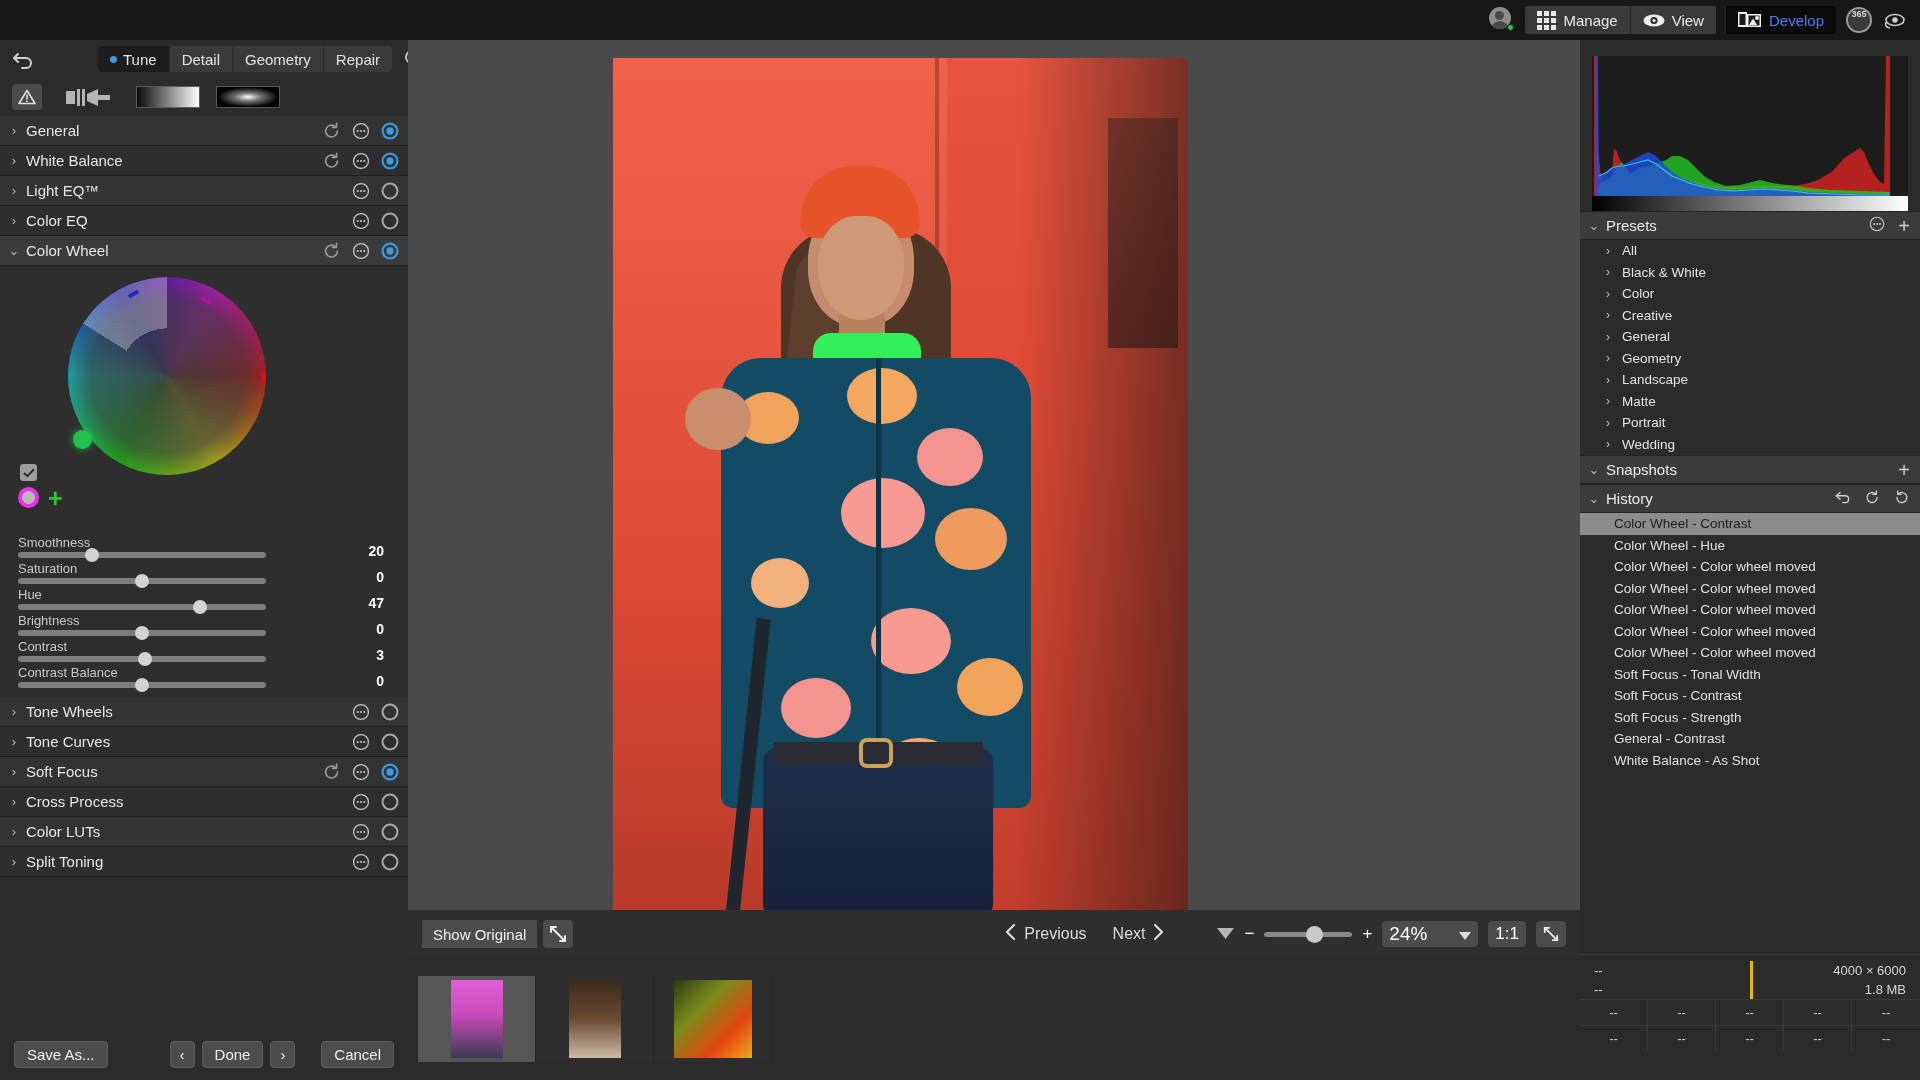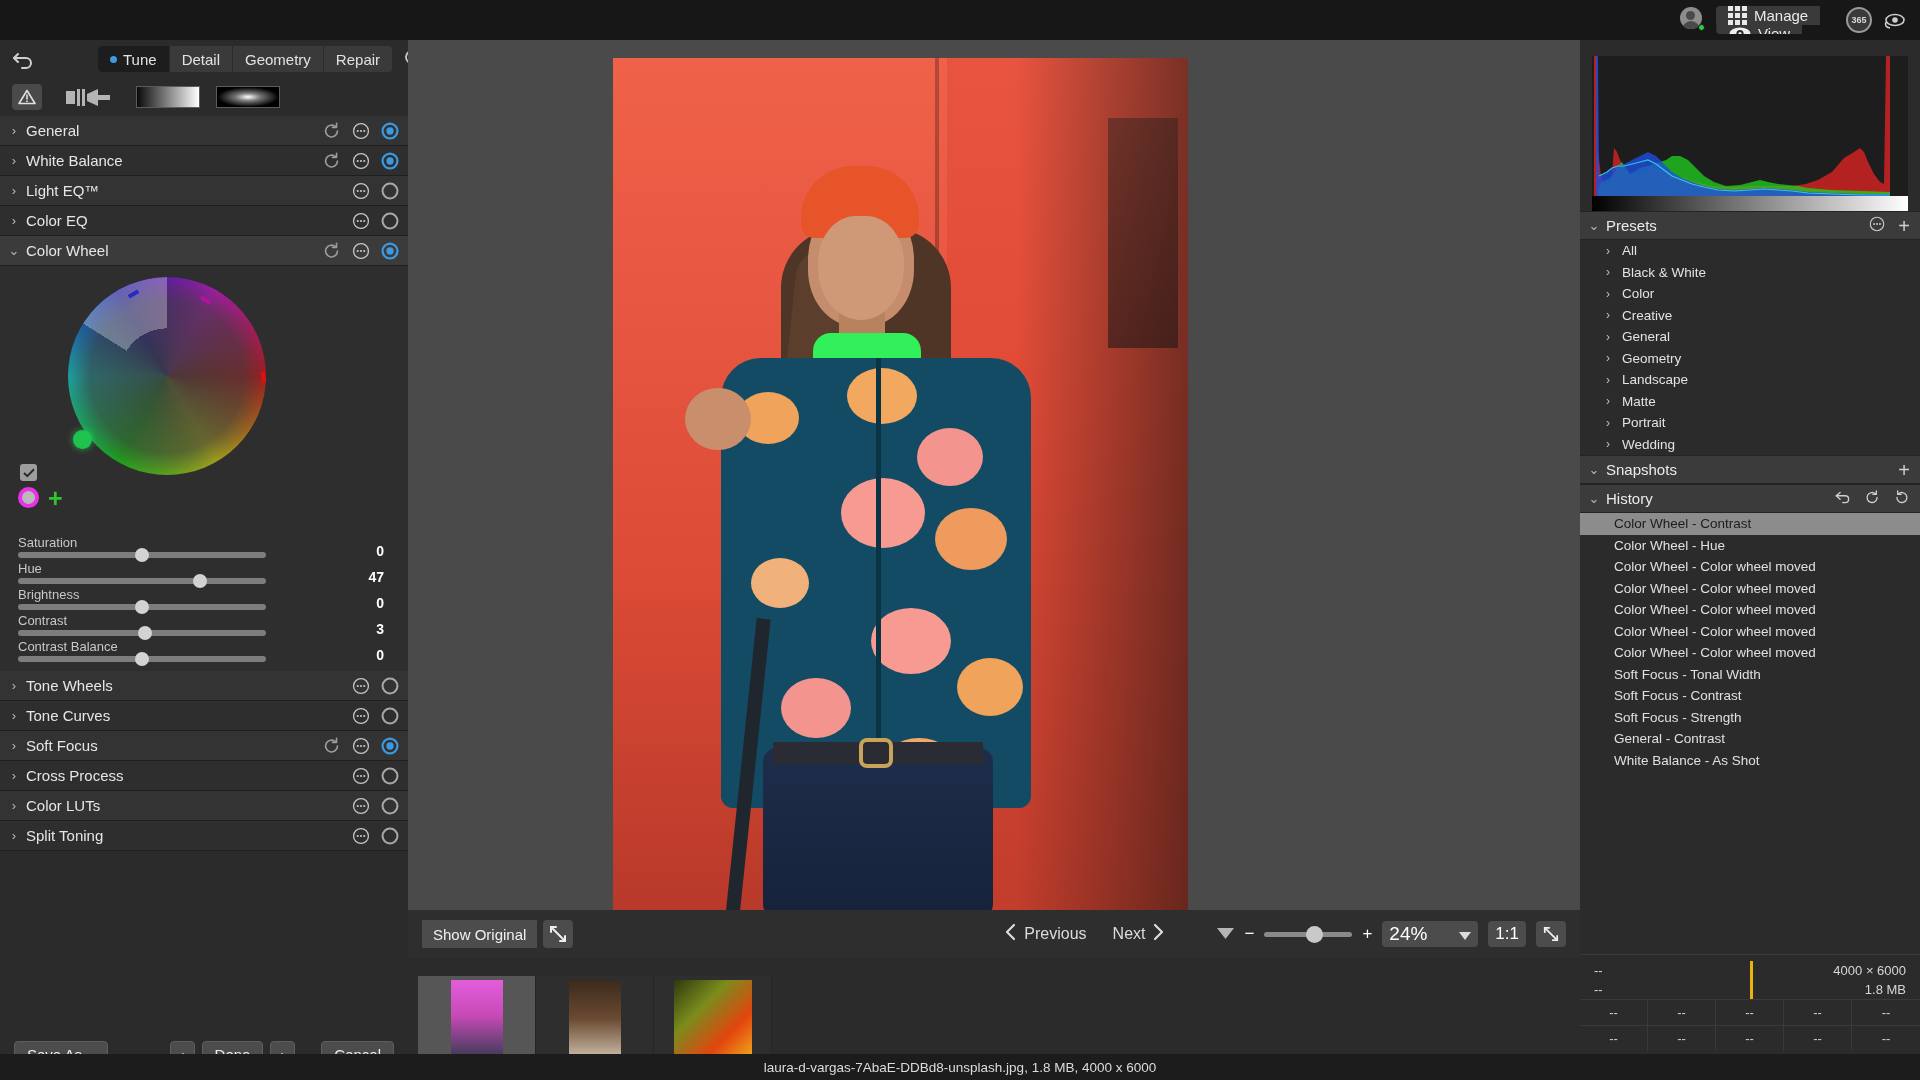--- a/index.html
+++ b/index.html
@@ -31,36 +31,36 @@
   }
   .avatar::after {
     content: ""; position: absolute; left: 2px; top: 14px;
     width: 18px; height: 12px; border-radius: 9px 9px 0 0; background: #4a4a4a;
   }
   .avatar-dot {
     position: absolute; right: 1px; bottom: 2px;
     width: 7px; height: 7px; border-radius: 50%; background: #2ecc40;
     border: 1px solid #171717;
   }
-  .modegroup { display: flex; align-items: flex-start; height: 28px; border-radius: 4px; overflow: hidden; flex-direction: column; }
+  .modegroup { display: flex; align-items: center; height: 28px; border-radius: 4px; overflow: hidden; }
   .modebtn {
     display: flex; align-items: center; gap: 7px;
     padding: 0 12px; height: 28px; font-size: 15px; color: #e9e9e9;
     background: #3a3a3a; cursor: default;
   }
   .modebtn.active { background: #0a0a0a; color: #3b82f6; margin-left: 9px; }
   .modebtn + .modebtn { border-left: 1px solid #2a2a2a; }
   .grid-icon { display: grid; grid-template-columns: repeat(3, 5px); gap: 2px; }
   .grid-icon i { display: block; width: 5px; height: 5px; background: #e9e9e9; }
   .eye-icon { width: 22px; height: 13px; position: relative; }
   .eye-icon svg { display: block; }
   .dev-icon { width: 24px; height: 18px; }
   .badge365 {
     margin-left: 10px; width: 26px; height: 26px; border-radius: 50%;
-    border: 2px solid #9a9a9a; display: flex; align-items: center; justify-content: center;
+    border: 2px solid #9a9a9a; display: flex; align-items: flex-start; justify-content: center;
     font-size: 9px; font-weight: bold; color: #d8d8d8; background: #3a3a3a;
   }
   .eyecircle { margin-left: 10px; width: 26px; height: 22px; }
 
   
   .leftpanel {
     position: absolute; left: 0; top: 40px; width: 408px; height: 1040px;
     background: #2b2b2b;
   }
   .lp-tabs {
@@ -618,20 +618,27 @@
             </svg>
         </div>
       </div>
       <div class="picker-row">
         <div class="picker-ring"></div>
         <div class="plus-green">+</div>
       </div>
 
 
       <div class="sliders">
+        <div class="srow">
+          <div class="name">Smoothness</div>
+          <div class="strack">
+              <div class="sknob" style="left:67px;top:-4px"></div>
+            </div>
+          <div class="sval">20</div>
+        </div>
         <div class="srow">
           <div class="name">Saturation</div>
           <div class="strack">
               <div class="sknob" style="left:117px;top:-4px"></div>
             </div>
           <div class="sval">0</div>
         </div>
         <div class="srow">
           <div class="name">Hue</div>
           <div class="strack">
@@ -1022,16 +1029,13 @@
         <div class="meta-cell">--</div>
         <div class="meta-cell">--</div>
         <div class="meta-cell">--</div>
         <div class="meta-cell">--</div>
         <div class="meta-cell">--</div>
         <div class="meta-cell">--</div>
       </div>
     </div>
   </div>
 
-  <div class="statusbar">
-    <span>laura-d-vargas-7AbaE-DDBd8-unsplash.jpg, 1.8 MB, 4000 x 6000</span>
-  </div>
 </div>
 
 </body></html>

